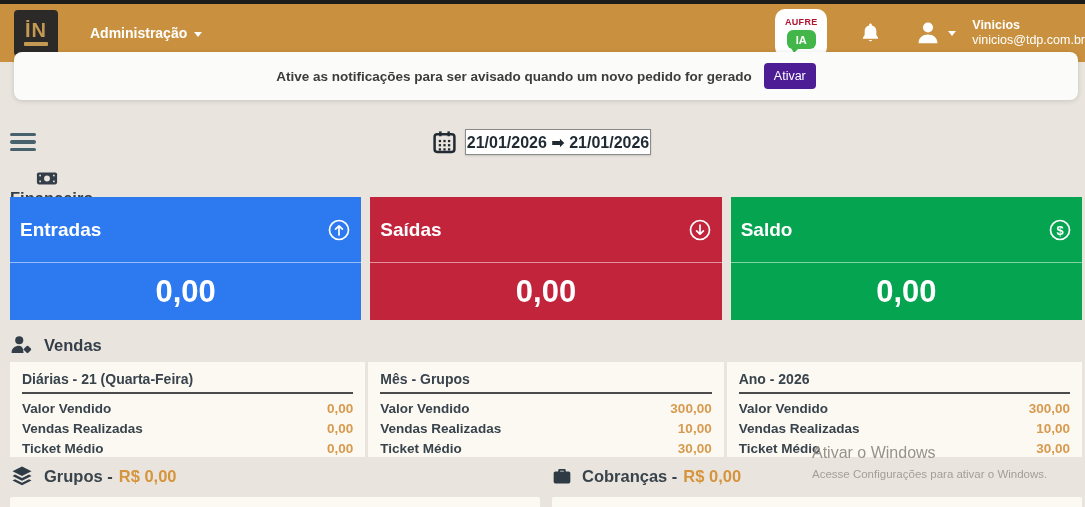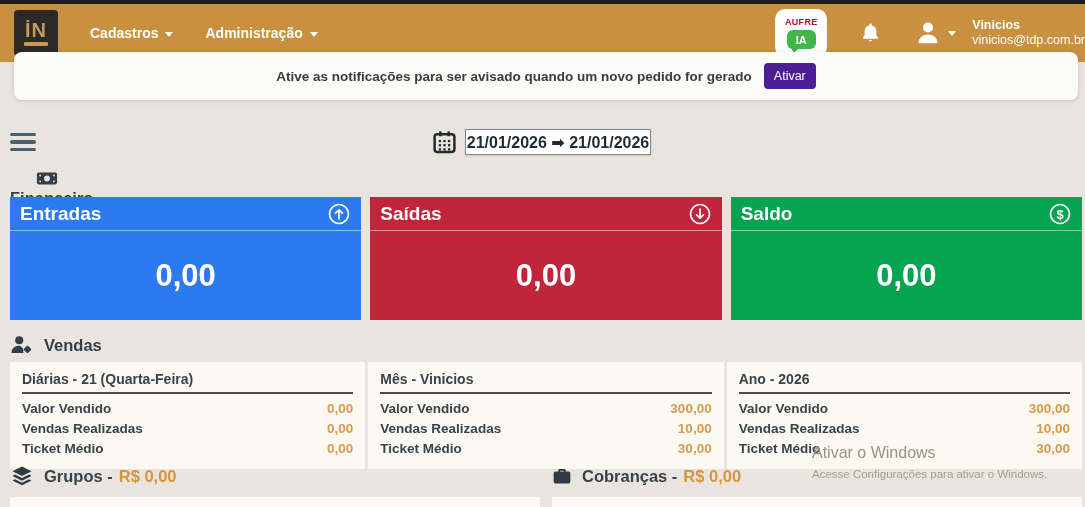--- a/index.html
+++ b/index.html
@@ -43,26 +43,26 @@
 
   
   .section-title{position:absolute;left:10px;display:flex;align-items:center;color:#333e48;font-size:16.5px;font-weight:bold;}
   .section-title .ticon{margin-right:10px;display:flex;align-items:center;}
   .fin-title{top:167px;flex-direction:column;}
   .vendas-title{top:334px;}
 
   
   .cards-row{position:absolute;top:197px;left:10px;width:1072px;height:123px;display:flex;gap:9px;}
   .fin-card{flex:1;display:flex;flex-direction:column;color:#fff;cursor:pointer;}
-  .fin-card-header{height:33px;display:flex;align-items:center;justify-content:space-between;padding:0 10px;border-bottom:1px solid rgba(255,255,255,.5);}
+  .fin-card-header{height:33px;display:flex;align-items:center;justify-content:space-between;padding:16px 10px;border-bottom:1px solid rgba(255,255,255,.5);}
   .fin-card-label{font-size:19px;font-weight:bold;}
   .fin-card-body{flex:1;display:flex;align-items:center;justify-content:center;font-size:31px;font-weight:bold;}
 
   
-  .panels-row{position:absolute;top:362px;left:10px;width:1072px;height:107px;display:flex;gap:3px;}
+  .panels-row{position:absolute;top:362px;left:10px;width:1072px;height:95px;display:flex;gap:3px;}
   .vpanel{flex:1;background:#fbf9f2;padding:6px 12px 6px 12px;box-sizing:border-box;}
   .vpanel-header{font-size:14px;font-weight:bold;color:#39434c;padding:3px 0 5px 0;border-bottom:2px solid #4b4b4b;margin-bottom:5px;}
   .vrow{display:flex;justify-content:space-between;font-size:13.5px;line-height:20px;}
   .vrow .vlabel{font-weight:bold;color:#39434c;}
   .vrow .vvalue{font-weight:bold;color:#d79a4e;}
 
   
   .bottom-titles{position:absolute;top:464px;left:10px;width:1072px;display:flex;}
   .group-title{display:flex;align-items:center;color:#39434c;font-size:16.5px;font-weight:bold;}
   .group-title .ticon{margin-right:10px;display:flex;align-items:center;}
@@ -82,24 +82,20 @@
 
 <div class="screen">
   <div class="topstrip"></div>
 
   <header class="navbar">
     <div class="logo">
       <span class="logo-text">İN</span>
       <span class="logo-underline"></span>
     </div>
     <nav class="menu">
-      <div class="menu-item">
-        <span>Cadastros</span>
-        <span class="caret"></span>
-      </div>
       <div class="menu-item">
         <span>Administração</span>
         <span class="caret"></span>
       </div>
     </nav>
     <div class="nav-spacer"></div>
     <div class="aufre-badge">
       <span class="aufre-top">AUFRE</span>
       <span class="aufre-bubble">IA</span>
     </div>
@@ -220,21 +216,21 @@
       <div class="vrow">
         <span class="vlabel">Vendas Realizadas</span>
         <span class="vvalue">0,00</span>
       </div>
       <div class="vrow">
         <span class="vlabel">Ticket Médio</span>
         <span class="vvalue">0,00</span>
       </div>
     </div>
     <div class="vpanel">
-      <div class="vpanel-header">Mês - Vinicios</div>
+      <div class="vpanel-header">Mês - Grupos</div>
       <div class="vrow">
         <span class="vlabel">Valor Vendido</span>
         <span class="vvalue">300,00</span>
       </div>
       <div class="vrow">
         <span class="vlabel">Vendas Realizadas</span>
         <span class="vvalue">10,00</span>
       </div>
       <div class="vrow">
         <span class="vlabel">Ticket Médio</span>

